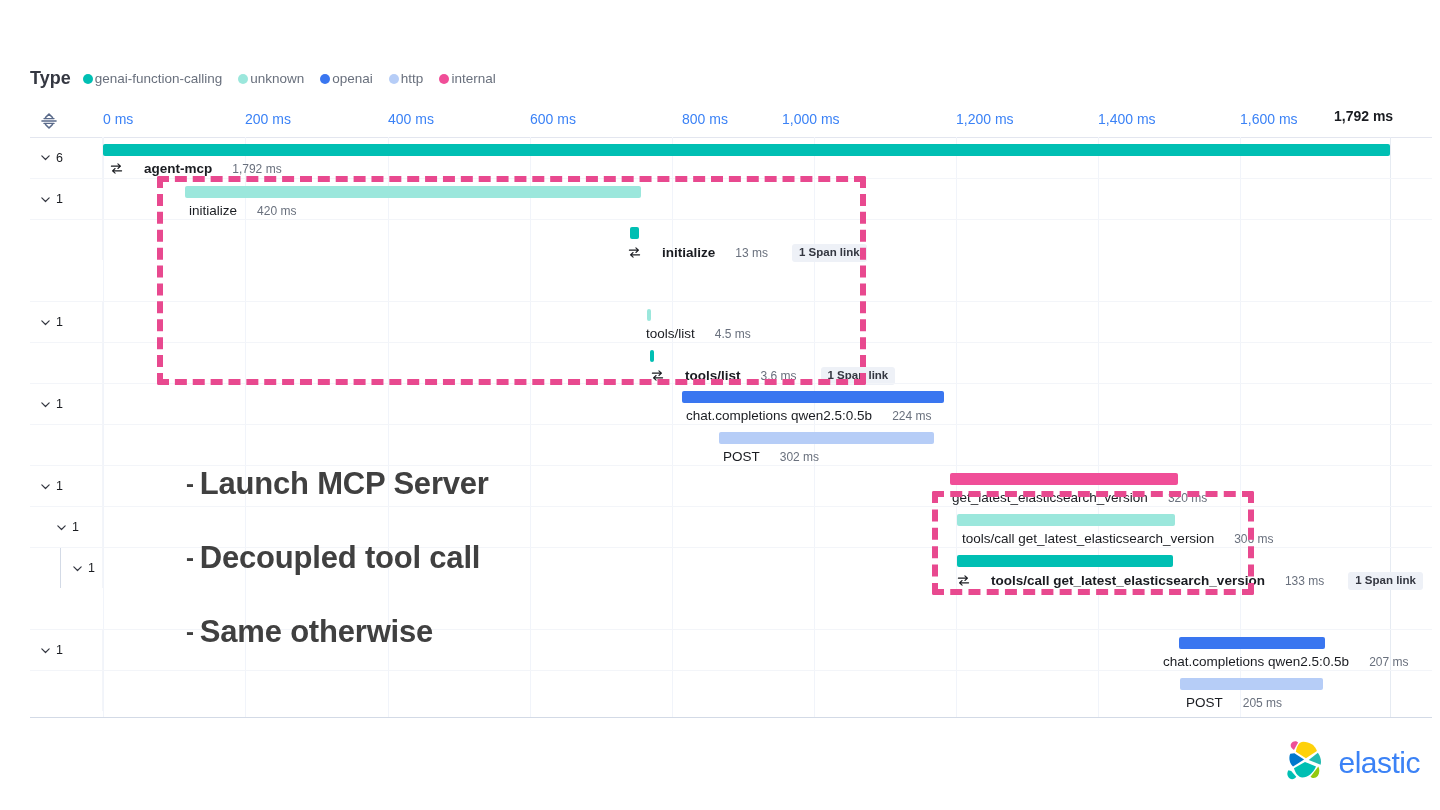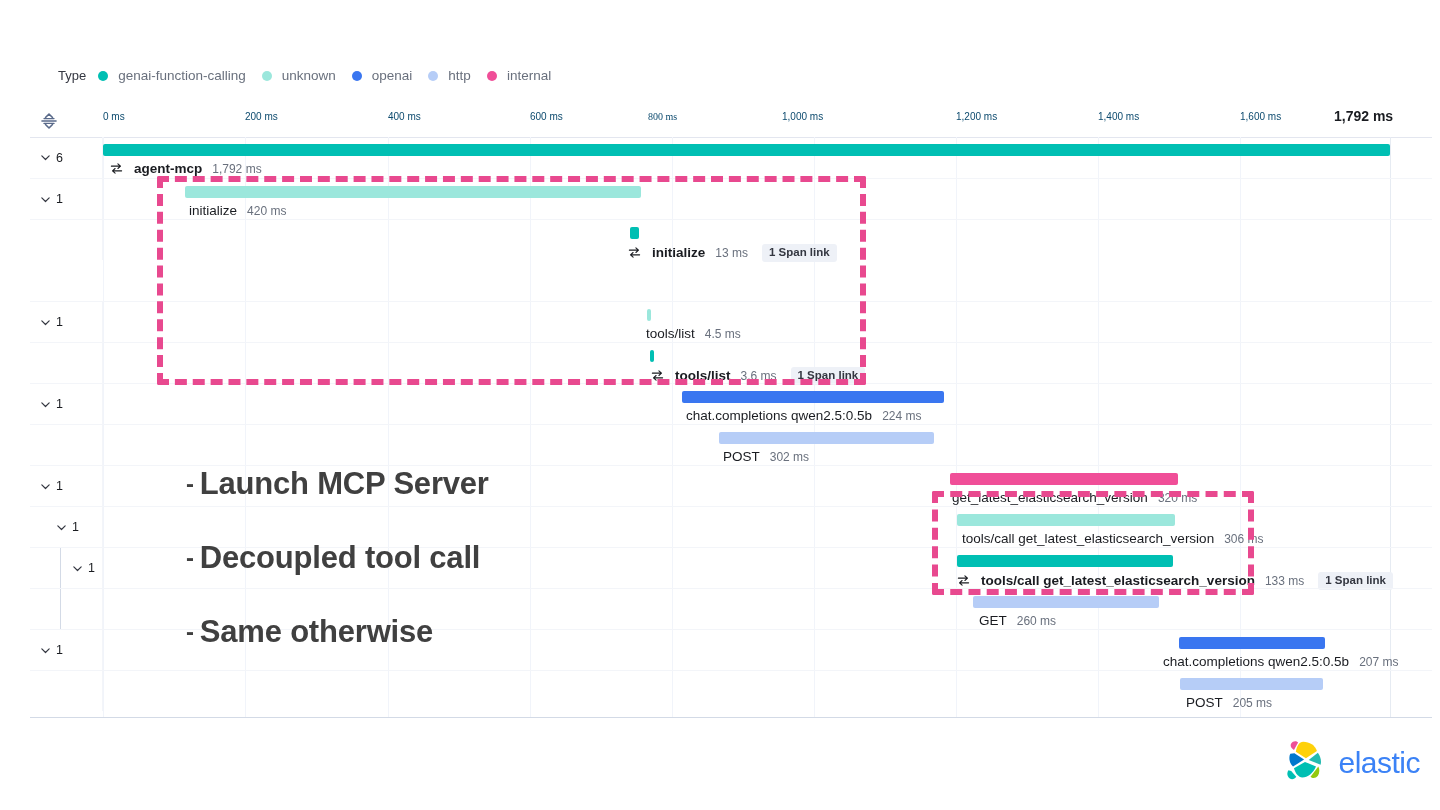--- a/index.html
+++ b/index.html
@@ -10,35 +10,35 @@
     color:#343741;
     overflow:hidden;
     position:relative;
   }
   
   #legend{
     position:absolute;left:30px;top:68px;
     display:flex;align-items:center;gap:8px;
     font-size:13px;
   }
-  #legend .legend-title{font-weight:400;color:#343741;margin-right:4px;font-size:13px;margin-left:28px;}
-  .legend-item{display:flex;align-items:center;gap:10px;margin-right:8px;}
+  #legend .legend-title{font-weight:700;color:#343741;margin-right:4px;font-size:18px;}
+  .legend-item{display:flex;align-items:center;gap:2px;margin-right:8px;}
   .legend-dot{width:10px;height:10px;border-radius:50%;display:inline-block;}
   .legend-label{color:#69707d;font-size:13.5px;}
 
   
   #axis{
     position:absolute;left:30px;top:104px;width:1402px;height:33px;
     border-bottom:1px solid #e3e6ef;
   }
   #axis-icon{
     position:absolute;left:8px;top:6px;width:22px;height:22px;
   }
   .tick{
-    position:absolute;top:7px;font-size:10px;color:#0c4a6e;white-space:nowrap;
+    position:absolute;top:7px;font-size:14px;color:#3b82f6;white-space:nowrap;
   }
   .tick.last{color:#1a1c21;font-weight:700;font-size:14px;}
 
   
   #waterfall{
     position:absolute;left:30px;top:137px;width:1402px;height:580px;
     border-bottom:1px solid #d3dae6;
   }
   .gridline{position:absolute;top:0;bottom:0;width:1px;background:#f1f4fa;}
   .gridline.strong{background:#e6ebf2;}
@@ -60,21 +60,21 @@
   .chev{display:inline-block;width:11px;height:11px;}
   .acc-count{font-size:12.5px;color:#1a1c21;}
   .tree-line{position:absolute;top:0;bottom:0;width:1px;background:#d3dae6;}
 
   .bar{
     position:absolute;height:12px;border-radius:2px;top:7px;
   }
   .label{
     position:absolute;top:24px;
     font-size:13px;color:#1a1c21;white-space:nowrap;
-    display:flex;align-items:center;gap:10px;
+    display:flex;align-items:center;gap:20px;
   }
   .label .nm{font-size:13.5px;}
   .label .nm.bold{font-weight:700;}
   .label .dur{font-size:12px;color:#69707d;}
   .linkicon{display:inline-block;width:13px;height:13px;margin-right:1px;}
   .spanlink{
     background:#eef1f7;color:#343741;border-radius:3px;
     font-size:11.5px;font-weight:700;padding:3px 7px;line-height:1;
     white-space:nowrap;
   }
@@ -140,21 +140,21 @@
       <path d="M7.5 7.5 L11 4 L14.5 7.5" fill="none" stroke="#5a6a8a" stroke-width="1.6" stroke-linecap="round" stroke-linejoin="round"></path>
       <path d="M7.5 14.5 L11 18 L14.5 14.5" fill="none" stroke="#5a6a8a" stroke-width="1.6" stroke-linecap="round" stroke-linejoin="round"></path>
       <path d="M6 8.6 H16" stroke="#5a6a8a" stroke-width="1.4" stroke-linecap="round"></path>
       <path d="M6 13.4 H16" stroke="#5a6a8a" stroke-width="1.4" stroke-linecap="round"></path>
     </svg>
   </span>
 <span class="tick" style="left: 73px;">0 ms</span>
     <span class="tick" style="left: 215px;">200 ms</span>
     <span class="tick" style="left: 358px;">400 ms</span>
     <span class="tick" style="left: 500px;">600 ms</span>
-    <span class="tick" style="left: 618px; font-family: Liberation Serif, serif;">800 ms</span>
+    <span class="tick" style="left: 652px;">800 ms</span>
     <span class="tick" style="left: 752px;">1,000 ms</span>
     <span class="tick" style="left: 926px;">1,200 ms</span>
     <span class="tick" style="left: 1068px;">1,400 ms</span>
     <span class="tick" style="left: 1210px;">1,600 ms</span>
     <span class="tick last" style="left: 1304px; top: 4px;">1,792 ms</span>
   </div>
 
 <div id="waterfall">
     <div class="gridline" style="left: 73px;"></div>
     <div class="gridline" style="left: 215px;"></div>
@@ -306,30 +306,20 @@
       </div>
       <div class="bar" style="left: 927px; width: 216px; background: rgb(0, 191, 179);"></div>
       <div class="label" style="left: 927px;">
         <span class="linkicon"><svg width="13" height="13" viewBox="0 0 14 14">
             <path d="M1.5 4.5 H11 M8.5 2 L11.3 4.5 L8.5 7" fill="none" stroke="#1a1c21" stroke-width="1.2" stroke-linecap="round" stroke-linejoin="round"></path>
             <path d="M12.5 9.5 H3 M5.5 7 L2.7 9.5 L5.5 12" fill="none" stroke="#1a1c21" stroke-width="1.2" stroke-linecap="round" stroke-linejoin="round"></path>
           </svg></span>
         <span class="nm bold">tools/call get_latest_elasticsearch_version</span>
         <span class="dur">133 ms</span>
         <span class="spanlink" style="margin-left: 4px;">1 Span link</span>
-      </div>
-    </div>
-    <div class="row" style="top: 451px;">
-      <div class="acc">
-        <div class="tree-line" style="left: 30px;"></div>
-      </div>
-      <div class="bar" style="left: 943px; width: 186px; background: rgb(182, 205, 247);"></div>
-      <div class="label" style="left: 949px;">
-        <span class="nm">GET</span>
-        <span class="dur">260 ms</span>
       </div>
     </div>
     <div class="row" style="top: 492px;">
       <div class="acc">
         <div class="acc-inner" style="margin-left: 10px;">
           <span class="chev"><svg width="11" height="11" viewBox="0 0 12 12">
               <path d="M2 4.3 L6 8.2 L10 4.3" fill="none" stroke="#343741" stroke-width="1.3" stroke-linecap="round" stroke-linejoin="round"></path>
             </svg></span>
           <span class="acc-count">1</span>
         </div>

